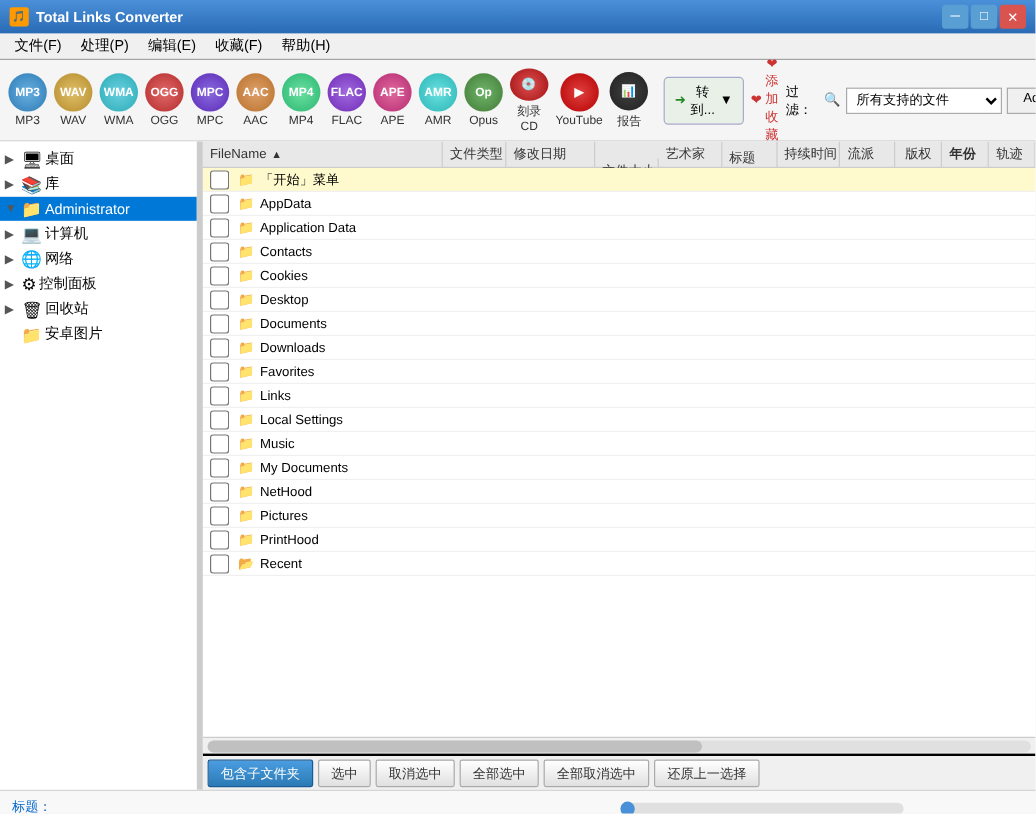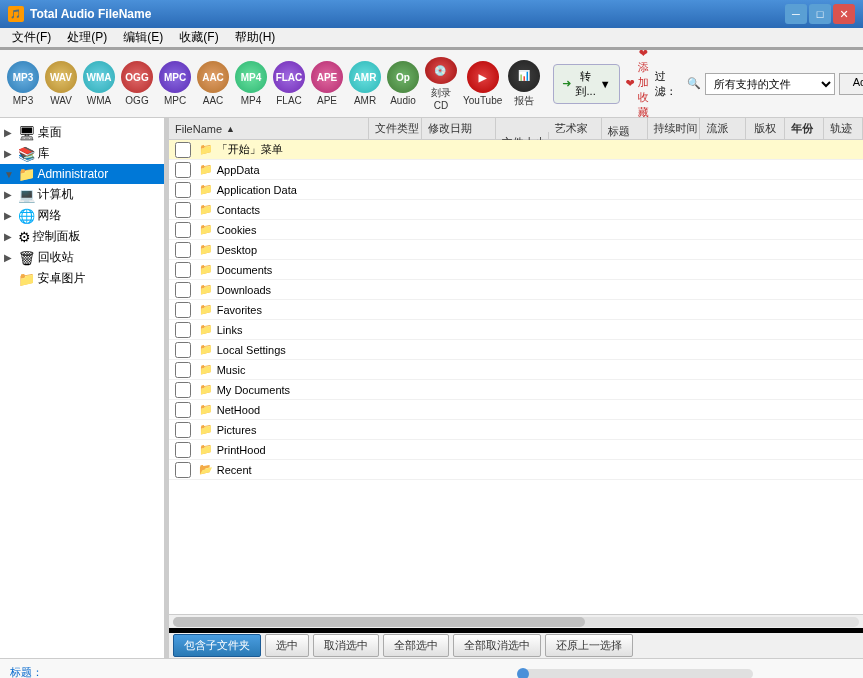--- a/index.html
+++ b/index.html
@@ -20,21 +20,21 @@
     .title-bar-icon { width: 16px; height: 16px; background: #ff9900; border-radius: 2px; display: flex; align-items: center; justify-content: center; font-size: 9px; color: white; }
     .title-bar-controls { display: flex; gap: 2px; }
     .title-btn { width: 22px; height: 20px; border: none; cursor: pointer; border-radius: 3px; font-size: 11px; display: flex; align-items: center; justify-content: center; }
     .title-btn.minimize { background: #5a9fd4; color: white; }
     .title-btn.maximize { background: #5a9fd4; color: white; }
     .title-btn.close { background: #d9534f; color: white; }
 
     
     .menu-bar {
       background: #f0f0f0;
-      border-bottom: 3px solid #a3a3a3;
+      border-bottom: 1px solid #a3a3a3;
       height: 22px;
       display: flex;
       align-items: center;
       padding: 0 4px;
     }
     .menu-item {
       padding: 2px 8px;
       cursor: pointer;
       font-size: 12px;
       border-radius: 2px;
@@ -260,21 +260,21 @@
       height: 14px;
       background: #f0f0f0;
       border-top: 1px solid #ccc;
       display: flex;
       align-items: center;
     }
 
     
     .bottom-toolbar {
       background: #f0f0f0;
-      border-top: 5px solid #000000;
+      border-top: 2px solid #000000;
       height: 30px;
       display: flex;
       align-items: center;
       padding: 0 4px;
       gap: 4px;
     }
     .bottom-btn {
       border: 1px solid #aaa;
       background: linear-gradient(to bottom, #ffffff, #e0e0e0);
       padding: 3px 10px;
@@ -346,21 +346,21 @@
       background: #ccc;
       cursor: col-resize;
     }
   </style>
 </head>
 <body>
 
 <div class="title-bar">
   <div class="title-bar-left">
     <div class="title-bar-icon">🎵</div>
-    <span>Total Audio FileName</span>
+    <span>Total Links Converter</span>
   </div>
   <div class="title-bar-controls">
     <button class="title-btn minimize">─</button>
     <button class="title-btn maximize">□</button>
     <button class="title-btn close">✕</button>
   </div>
 </div>
 
 <div class="menu-bar">
   <span class="menu-item">文件(F)</span>
@@ -406,21 +406,21 @@
   <button class="toolbar-btn">
     <div class="toolbar-icon icon-ape">APE</div>
     <span>APE</span>
   </button>
   <button class="toolbar-btn">
     <div class="toolbar-icon icon-amr">AMR</div>
     <span>AMR</span>
   </button>
   <button class="toolbar-btn">
     <div class="toolbar-icon icon-opus">Op</div>
-    <span>Audio</span>
+    <span>Opus</span>
   </button>
   <button class="toolbar-btn" style="width:56px;">
     <div class="toolbar-icon icon-cd">💿</div>
     <span>刻录 CD</span>
   </button>
   <button class="toolbar-btn">
     <div class="toolbar-icon icon-youtube">▶</div>
     <span>YouTube</span>
   </button>
   <button class="toolbar-btn">

